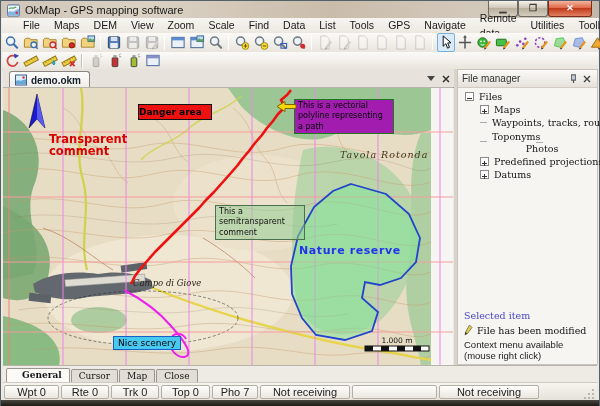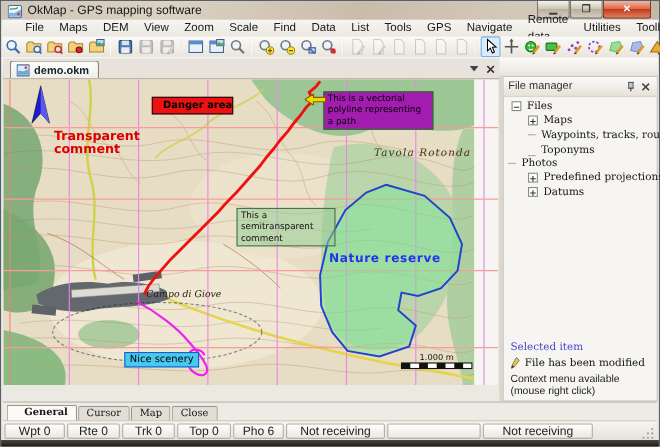--- a/index.html
+++ b/index.html
@@ -25,33 +25,33 @@
   
   .toolbar{position:absolute;left:1px;right:1px;background:linear-gradient(#fbfaf7,#e9e5dd);
     display:flex;align-items:center;border-bottom:1px solid #d5d1c8;}
   #toolbar-main{top:32px;height:19px;}
   #toolbar-edit{top:51px;height:17px;}
   .tb-icon{width:16px;height:17px;display:inline-flex;align-items:center;justify-content:center;margin:0 0.5px;border:1px solid transparent;}
   .tb-icon.disabled{opacity:.38;filter:saturate(.1);}
   .tb-icon.selected{border:1px solid #7ab0e0;background:#d9eafa;border-radius:2px;}
   .tb-sep{width:1px;height:14px;background:#c6c2b9;margin:0 3px;border-right:1px solid #fff;}
   
-  .doc-area{position:absolute;left:2px;top:52px;width:451px;height:296px;}
+  .doc-area{position:absolute;left:2px;top:68px;width:451px;height:296px;}
   .tabstrip{position:absolute;left:0;top:0;right:0;height:18px;background:#e7e3dc;border-bottom:1px solid #9a968e;}
   .doc-tab{position:absolute;left:6px;top:2px;height:16px;padding:0 8px 0 5px;background:linear-gradient(#fdfdfc,#f0ede7);
     border:1px solid #8a867e;border-bottom:none;border-radius:3px 3px 0 0;display:flex;align-items:center;gap:4px;}
   .doc-tab-label{font-size:10px;font-weight:bold;color:#14202c;}
   .tab-ctrl{position:absolute;top:3px;width:13px;height:13px;display:flex;align-items:center;justify-content:center;}
   
   .map-wrap{position:absolute;left:0;top:18px;width:450px;height:278px;border-top:1px solid #b8b4ac;overflow:hidden;background:#e7ddc4;}
   .map-wrap svg.basemap{position:absolute;left:0;top:0;}
   .ann{position:absolute;font-family:"DejaVu Sans",sans-serif;}
   .preline{white-space:pre-line;}
   .ann-danger{left:135px;top:16px;width:72px;height:14px;background:#ee1111;border:1px solid #111;
-    color:#000;font-size:9px;font-weight:bold;text-align:right;line-height:14px;}
+    color:#000;font-size:9px;font-weight:bold;text-align:left;line-height:14px;}
   .ann-transparent{left:46px;top:45px;color:#dd0000;font-size:11.5px;font-weight:bold;line-height:1.08;}
   .ann-vector{left:291px;top:11px;width:92px;background:#a21caf;border:1px solid #1e7a1e;
     font-size:8px;line-height:1.3;padding:1px 3px;color:#000;}
   .ann-semi{left:212px;top:117px;width:82px;background:rgba(150,205,150,.55);border:1px solid #4a7050;
     font-size:8px;line-height:1.3;padding:1px 3px;color:#111;}
   .ann-nature{left:296px;top:156px;color:#2233ee;font-size:11px;font-weight:bold;letter-spacing:.6px;}
   .ann-scenery{left:110px;top:248px;background:#49c8f0;border:1px solid #1860c8;color:#000;
     font-size:9px;padding:0 4px;line-height:12px;}
   .ann-arrow{left:274px;top:13px;width:20px;height:11px;}
   
@@ -561,21 +561,21 @@
           <span class="tree-label">Maps</span>
         </div>
         <div class="tree-row" style="padding-left: 22px;">
           <span class="tree-dash"></span>
           <span class="tree-label">Waypoints, tracks, routes</span>
         </div>
         <div class="tree-row" style="padding-left: 22px; align-items: flex-end;">
           <span class="tree-dash"></span>
           <span class="tree-label">Toponyms</span>
         </div>
-        <div class="tree-row" style="padding-left: 4px;">
+        <div class="tree-row" style="padding-left: 24px; flex-direction: column;">
           <span class="tree-dash"></span>
           <span class="tree-label">Photos</span>
         </div>
         <div class="tree-row" style="padding-left: 22px;">
           <span class="tree-exp"><svg width="7" height="7" viewBox="0 0 7 7">
               <path d="M1 3.5 h5 M3.5 1 v5" stroke="#333"></path>
             </svg></span>
           <span class="tree-label">Predefined projections</span>
         </div>
         <div class="tree-row" style="padding-left: 22px;">
@@ -603,21 +603,21 @@
       <div class="btab">Cursor</div>
       <div class="btab">Map</div>
       <div class="btab">Close</div>
     </div>
 
   <div class="statusbar" id="statusbar">
     <div class="status-cell" style="width: 55px;">Wpt 0</div>
       <div class="status-cell" style="width: 48px;">Rte 0</div>
       <div class="status-cell" style="width: 48px;">Trk 0</div>
       <div class="status-cell" style="width: 49px;">Top 0</div>
-      <div class="status-cell" style="width: 46px;">Pho 6</div>
+      <div class="status-cell" style="width: 46px;">Pho 7</div>
       <div class="status-cell" style="width: 90px;">Not receiving</div>
       <div class="status-cell" style="width: 85px;"></div>
       <div class="status-cell" style="width: 100px;">Not receiving</div>
       <svg class="grip" viewBox="0 0 12 12">
       <g fill="#a8a49c">
           <circle cx="10" cy="3" r="1"></circle>
           <circle cx="10" cy="7" r="1"></circle>
           <circle cx="10" cy="11" r="1"></circle>
           <circle cx="6" cy="7" r="1"></circle>
           <circle cx="6" cy="11" r="1"></circle>

